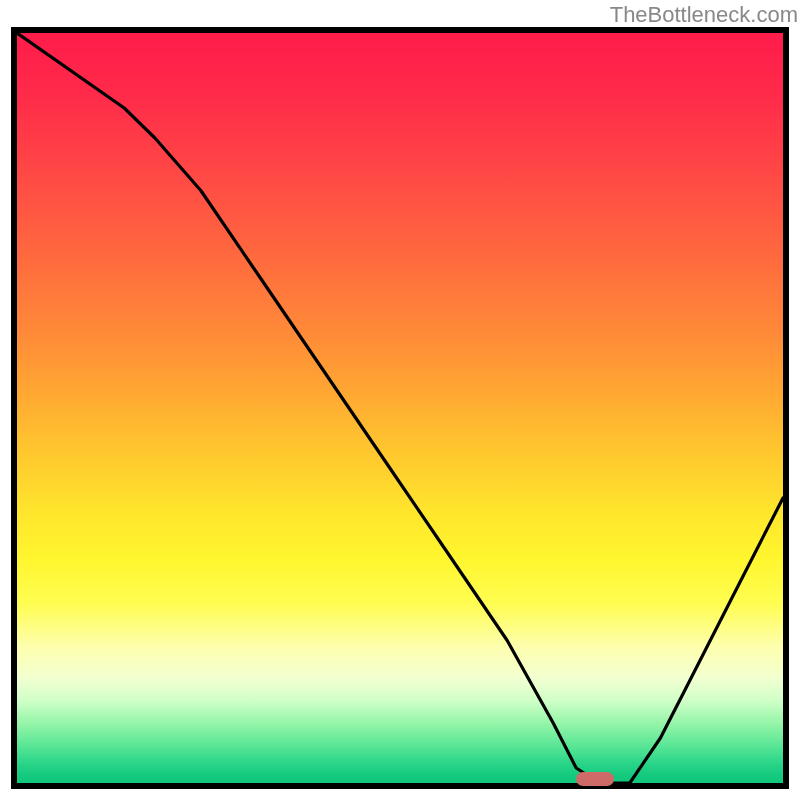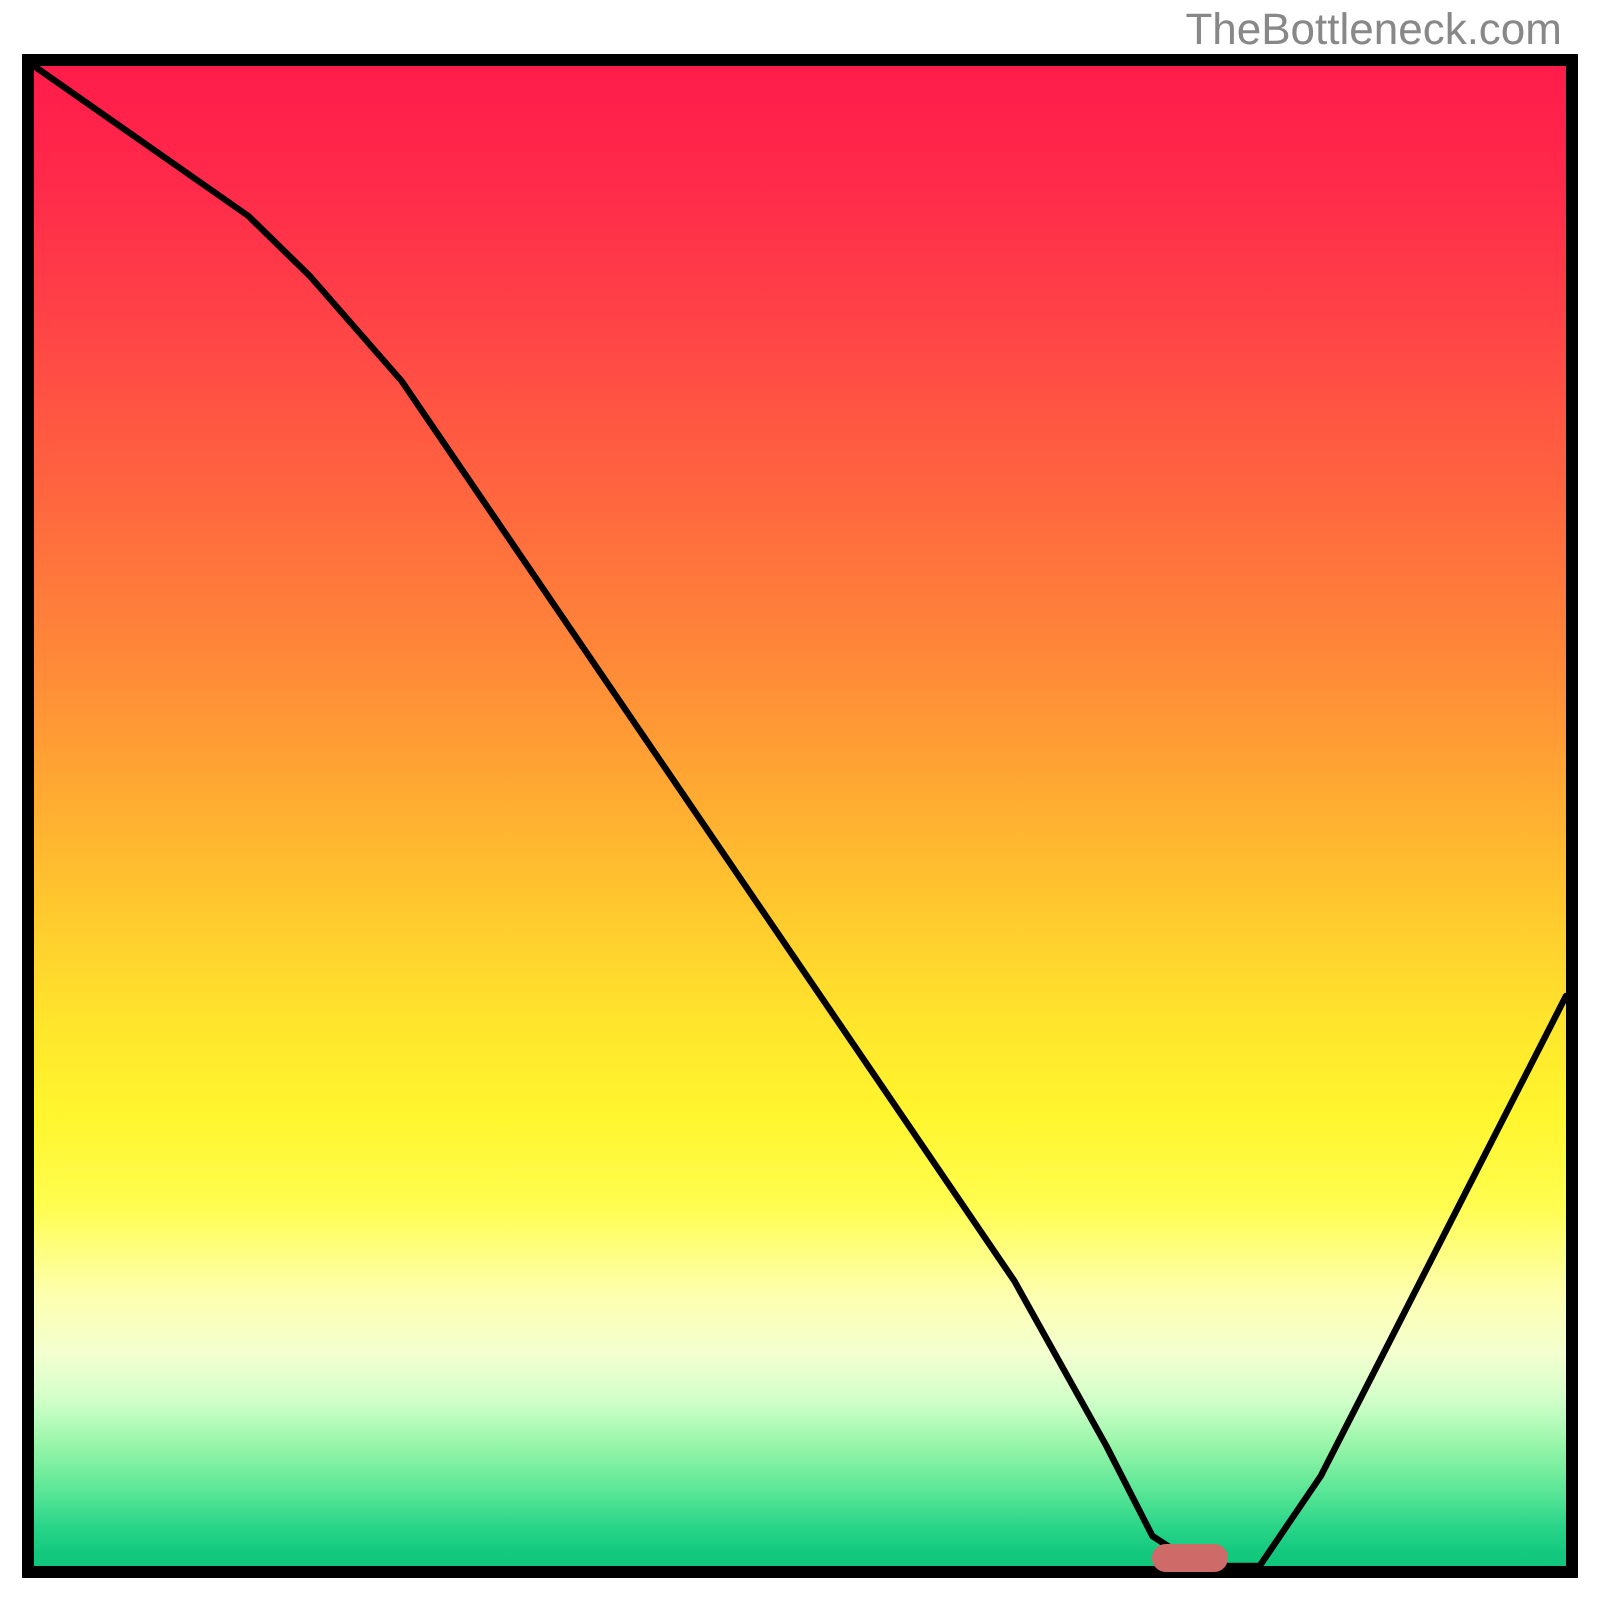--- a/index.html
+++ b/index.html
@@ -12,21 +12,21 @@
     font-family: Arial, Helvetica, sans-serif;
   }
   .container {
     position: relative;
     width: 800px;
     height: 800px;
   }
   .watermark {
     position: absolute;
     top: 2px;
-    right: 19px;
+    right: 2px;
     color: #888;
     font-size: 22px;
     font-weight: 500;
     z-index: 10;
   }
   .plot-frame {
     position: absolute;
     left: 11px;
     top: 27px;
     width: 778px;

